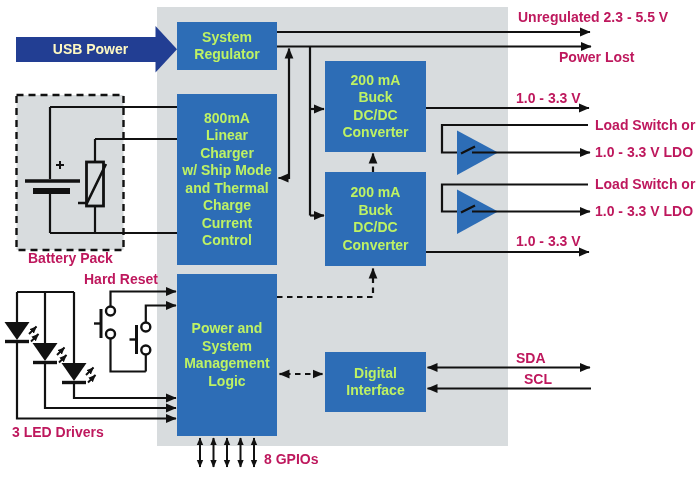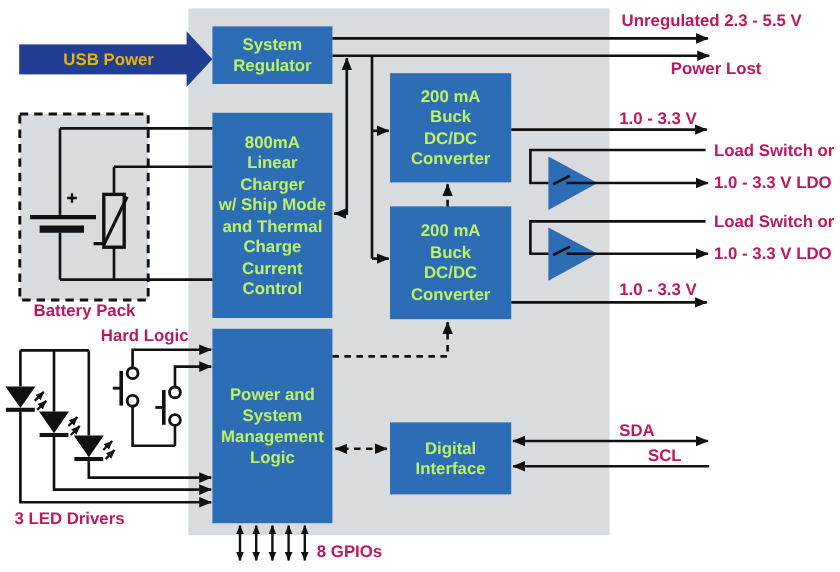--- a/index.html
+++ b/index.html
@@ -10,34 +10,34 @@
   .blk{position:absolute;z-index:2;background:#2d6db6;color:#bef264;display:flex;
        align-items:center;justify-content:center;text-align:center;
        font-size:14px;line-height:17.5px;font-weight:600;white-space:pre-line;}
   .blk-sysreg{left:177px;top:22px;width:100px;height:48px;}
   .blk-charger{left:177px;top:94px;width:100px;height:171px;}
   .blk-logic{left:177px;top:274px;width:100px;height:162px;}
   .blk-buck1{left:325px;top:61px;width:101px;height:91px;}
   .blk-buck2{left:325px;top:172px;width:101px;height:94px;}
   .blk-digital{left:325px;top:352px;width:101px;height:60px;}
   .usb-body{position:absolute;left:16px;top:36.5px;width:140px;height:25.5px;background:#223e93;
-            z-index:2;display:flex;align-items:center;justify-content:center;color:#eab308;
+            z-index:2;display:flex;align-items:center;justify-content:center;color:#fef9c3;
             font-size:14px;font-weight:600;padding-left:9px;box-sizing:border-box;}
   .lbl{position:absolute;z-index:4;color:#be185d;font-size:14px;line-height:17px;
        font-weight:600;white-space:nowrap;}
   .lbl-unregulated{left:518px;top:9px;}
   .lbl-powerlost{left:519px;top:49px;margin-left:40px;}
   .lbl-buck1out{left:516px;top:90px;}
   .lbl-ls1a{left:595px;top:117px;}
   .lbl-ls1b{left:595px;top:144px;}
   .lbl-ls2a{left:595px;top:176px;}
   .lbl-ls2b{left:595px;top:203px;}
   .lbl-buck2out{left:516px;top:233px;}
   .lbl-sda{left:516px;top:350px;}
-  .lbl-scl{left:540px;top:371px;}
+  .lbl-scl{left:524px;top:371px;}
   .lbl-battery{left:28px;top:250px;}
   .lbl-hardreset{left:84px;top:271px;}
   .lbl-leddrivers{left:12px;top:424px;}
   .lbl-gpios{left:264px;top:451px;}
 </style>
 </head>
 <body>
 
 <div id="stage">
 
@@ -208,17 +208,17 @@
   <div class="lbl lbl-powerlost">Power Lost</div>
   <div class="lbl lbl-buck1out">1.0 - 3.3 V</div>
   <div class="lbl lbl-ls1a">Load Switch or</div>
   <div class="lbl lbl-ls1b">1.0 - 3.3 V LDO</div>
   <div class="lbl lbl-ls2a">Load Switch or</div>
   <div class="lbl lbl-ls2b">1.0 - 3.3 V LDO</div>
   <div class="lbl lbl-buck2out">1.0 - 3.3 V</div>
   <div class="lbl lbl-sda">SDA</div>
   <div class="lbl lbl-scl">SCL</div>
   <div class="lbl lbl-battery">Battery Pack</div>
-  <div class="lbl lbl-hardreset">Hard Logic</div>
+  <div class="lbl lbl-hardreset">Hard Reset</div>
   <div class="lbl lbl-leddrivers">3 LED Drivers</div>
   <div class="lbl lbl-gpios">8 GPIOs</div>
 
 </div>
 
 </body></html>

